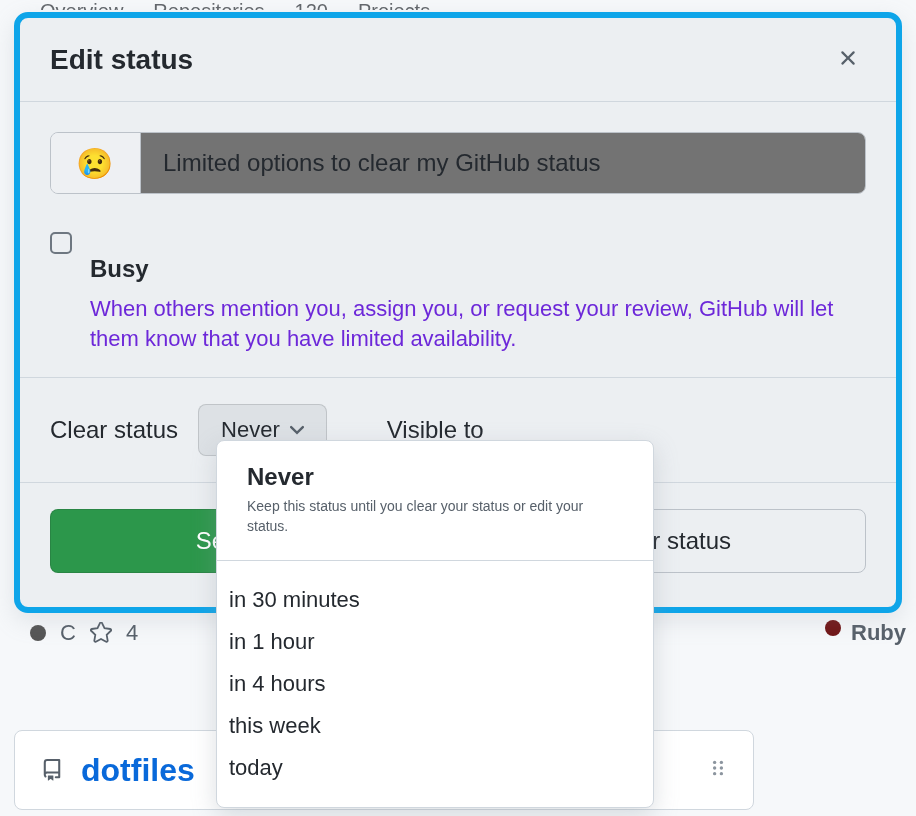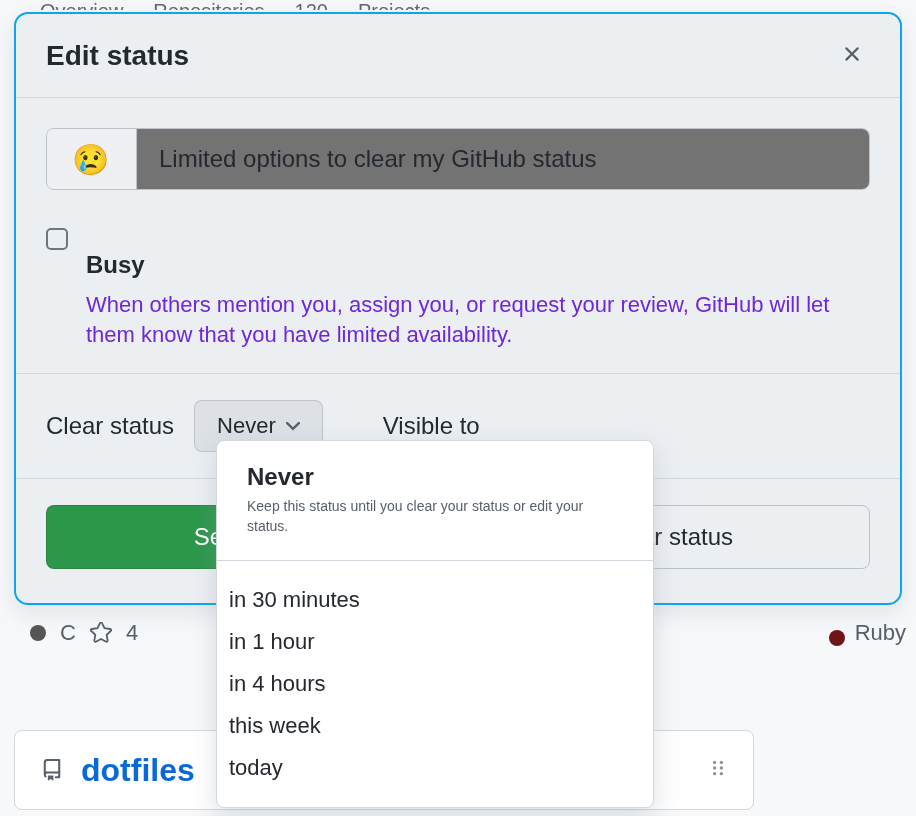--- a/index.html
+++ b/index.html
@@ -46,24 +46,25 @@
       border-radius: 50%;
       display: inline-block;
     }
     .lang-c { background: #555555; }
     .lang-ruby { background: #701516; }
     .bg-row-right {
       position: absolute;
       right: 10px;
       top: 620px;
       display: flex;
-      align-items: flex-end;
+      align-items: flex-start;
       gap: 10px;
       font-size: 22px;
       color: #57606a;
+      font-weight: bold;
     }
 
     .bg-repo-card {
       position: absolute;
       left: 14px;
       top: 730px;
       width: 740px;
       height: 80px;
       border: 1px solid #d0d7de;
       border-radius: 8px;
@@ -86,21 +87,21 @@
       color: #8c959f;
     }
 
     
     .modal {
       position: absolute;
       left: 14px;
       top: 12px;
       width: 888px;
       background: #eceff2;
-      border: 2px solid #0ea5e9;
+      border: 6px solid #0ea5e9;
       border-radius: 14px;
       box-shadow: 0 8px 24px rgba(140,149,159,0.2);
     }
     .modal-header {
       display: flex;
       align-items: center;
       justify-content: space-between;
       padding: 22px 30px;
       border-bottom: 1px solid #d0d7de;
     }

